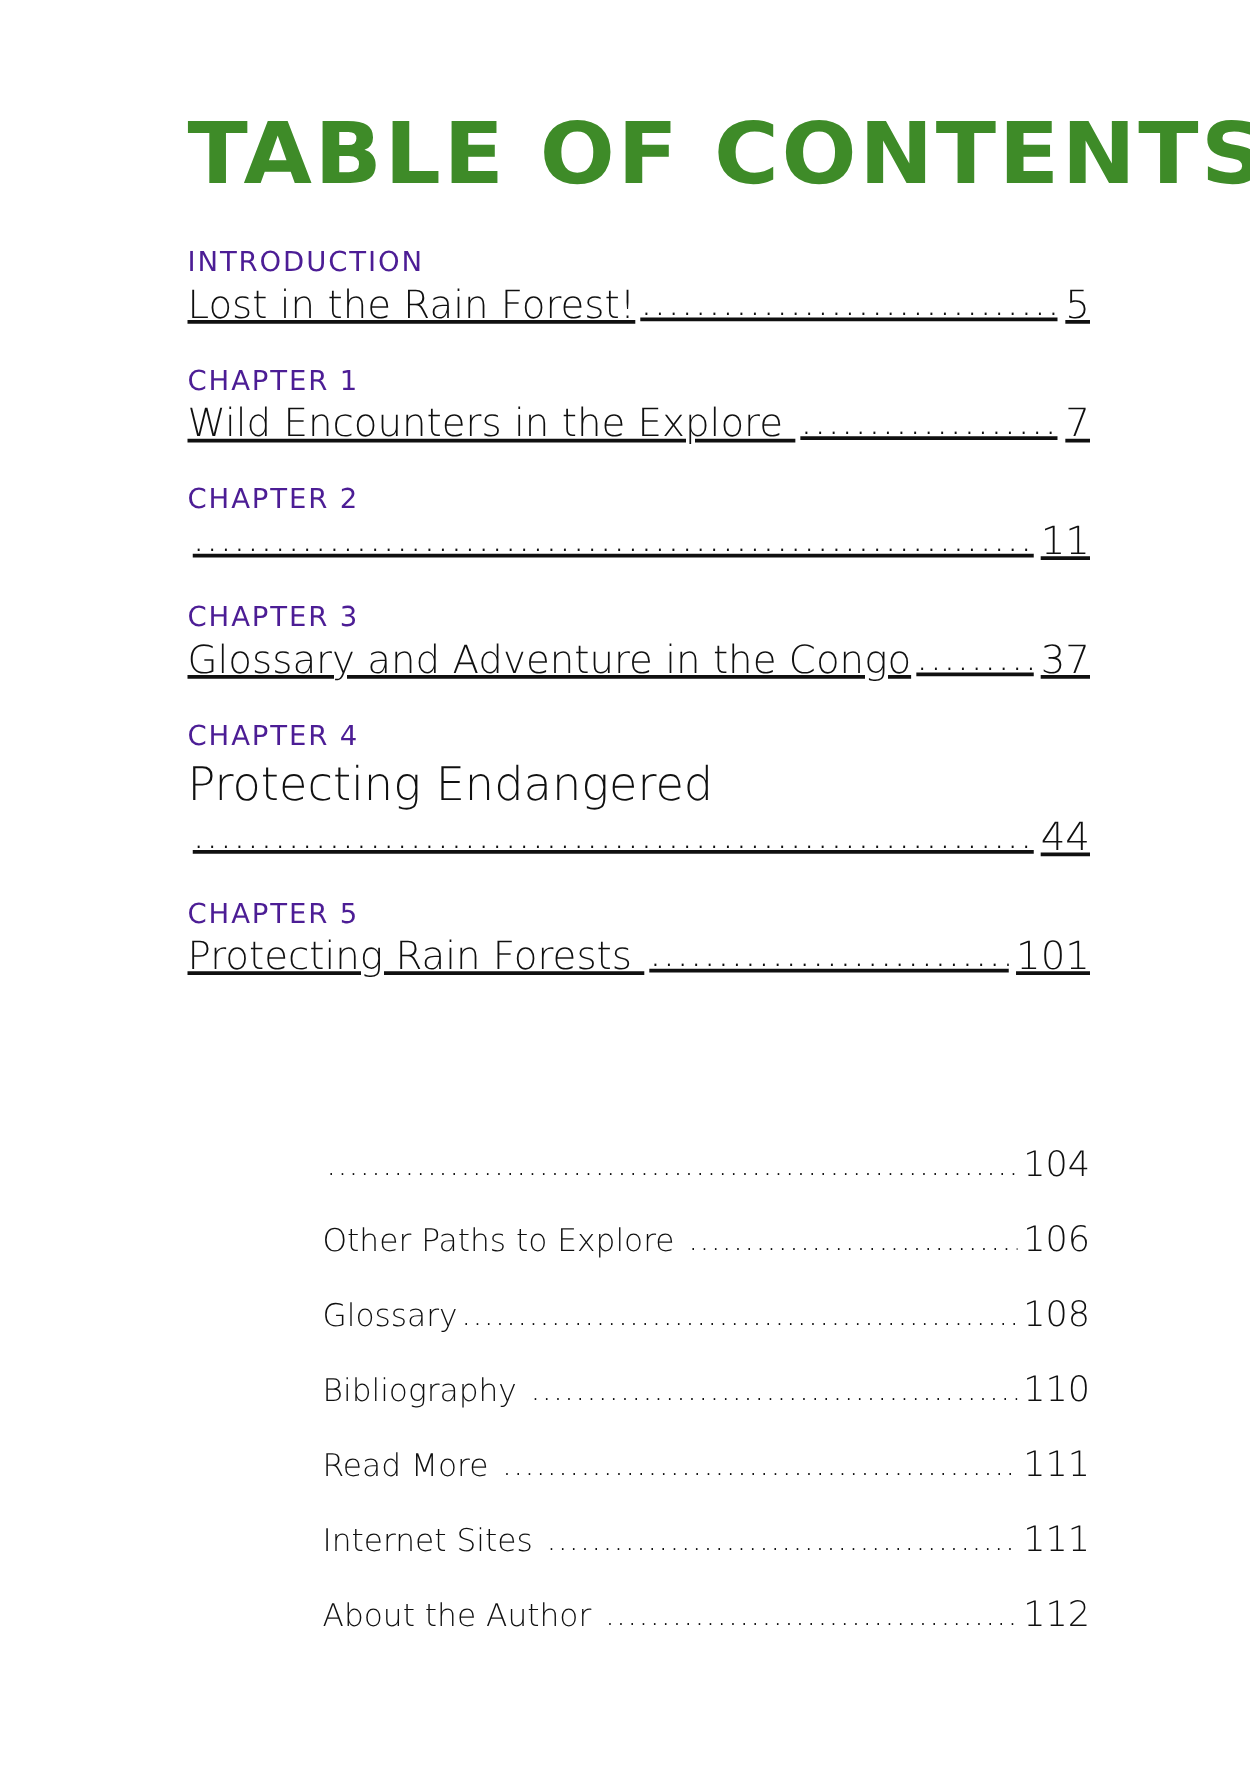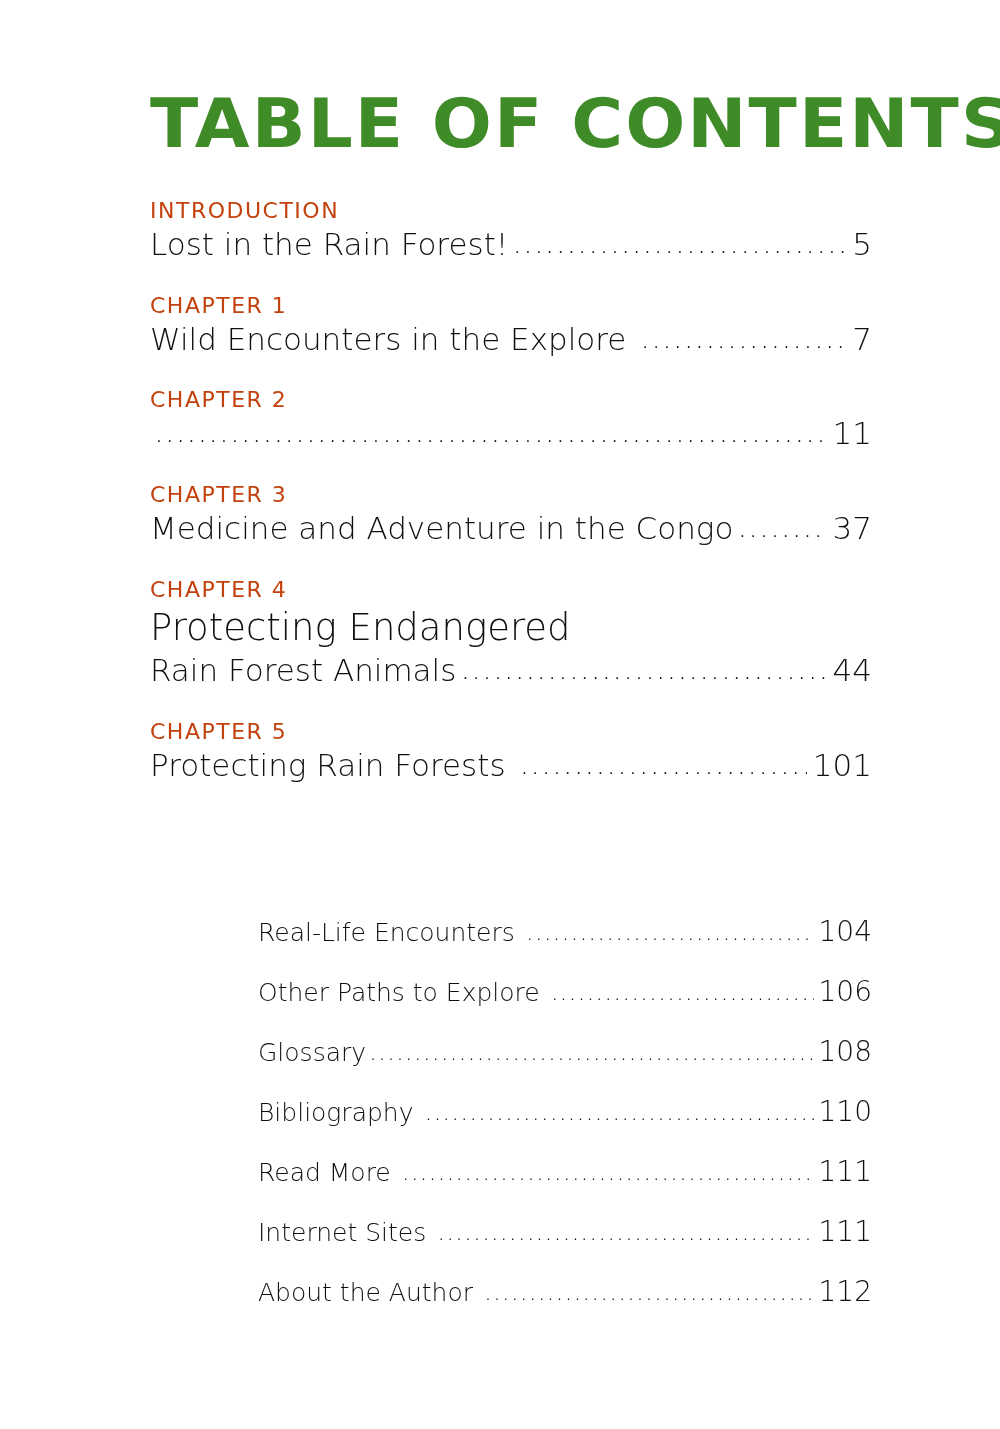--- a/index.html
+++ b/index.html
@@ -47,32 +47,33 @@
     top: 198px;
     width: 722px;
   }
   .entry {
     margin-bottom: 28px;
   }
   .entry-label {
     font-family: "DejaVu Sans", sans-serif;
     font-size: 22px;
     letter-spacing: 1.5px;
-    color: #c2410c;
+    color: #4c1d95;
     margin-bottom: 2px;
     text-transform: uppercase;
     font-weight: 400;
   }
   .entry-line {
     display: flex;
     align-items: baseline;
     font-size: 31px;
     color: #101010;
     font-weight: 300;
     line-height: 1.28;
+    text-decoration: underline;
   }
   .entry-title {
     white-space: pre;
     flex: 0 0 auto;
   }
   .dots {
     flex: 1 1 auto;
     overflow: hidden;
     white-space: nowrap;
     margin: 0 2px 0 4px;
@@ -156,51 +157,49 @@
       <div class="entry-label">CHAPTER 2</div>
       <div class="entry-line">
         <span class="dots">.......................................................................................................</span>
         <span class="page-num">11</span>
       </div>
     </div>
 
     <div class="entry">
       <div class="entry-label">CHAPTER 3</div>
       <div class="entry-line">
-        <span class="entry-title">Medicine and Adventure in the Congo</span>
+        <span class="entry-title">Glossary and Adventure in the Congo</span>
         <span class="dots">.......................................................................................................</span>
         <span class="page-num">37</span>
       </div>
     </div>
 
     <div class="entry">
       <div class="entry-label">CHAPTER 4</div>
       <div class="entry-title-multiline">Protecting Endangered</div>
       <div class="entry-line">
-        <span class="entry-title">Rain Forest Animals</span>
         <span class="dots">.......................................................................................................</span>
         <span class="page-num">44</span>
       </div>
     </div>
 
     <div class="entry">
       <div class="entry-label">CHAPTER 5</div>
       <div class="entry-line">
         <span class="entry-title">Protecting Rain Forests </span>
         <span class="dots">.......................................................................................................</span>
         <span class="page-num">101</span>
       </div>
     </div>
 
   </div>
 
   <div class="subentries">
 
     <div class="subentry">
-      <span class="sub-title">Real-Life Encounters </span>
       <span class="dots">.......................................................................................................</span>
       <span class="page-num">104</span>
     </div>
 
     <div class="subentry">
       <span class="sub-title">Other Paths to Explore </span>
       <span class="dots">.......................................................................................................</span>
       <span class="page-num">106</span>
     </div>
 

